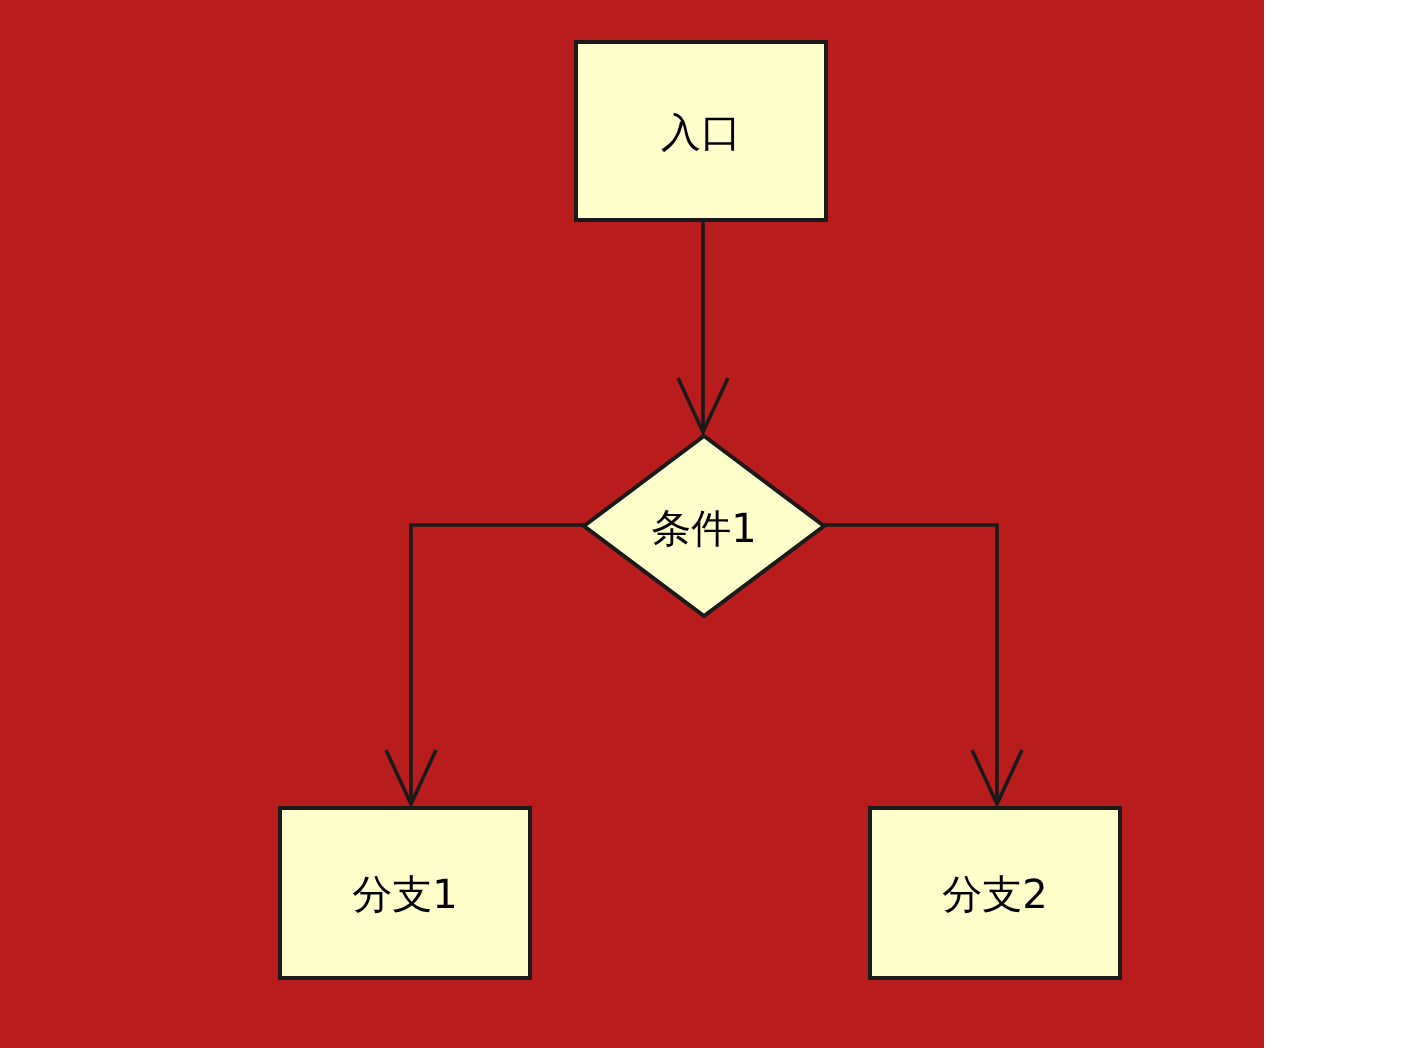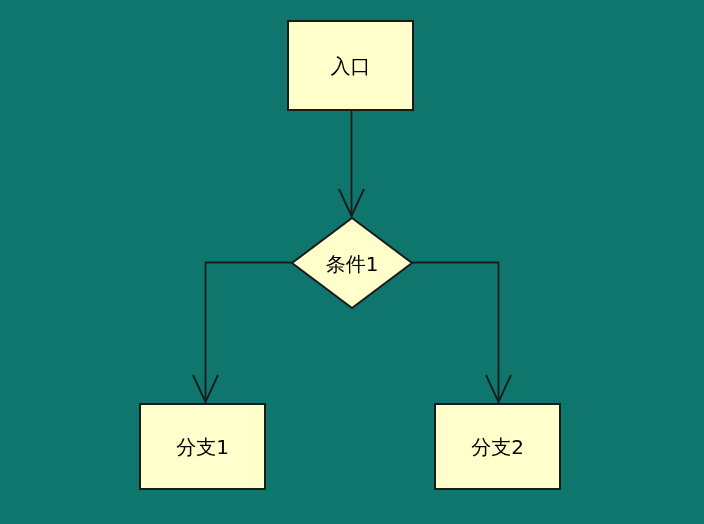--- a/index.html
+++ b/index.html
@@ -9,23 +9,23 @@
     background: #ffffff;
   }
   body {
     width: 704px;
     height: 524px;
     font-family: "Liberation Sans", "DejaVu Sans", sans-serif;
     overflow: hidden;
   }
   #canvas-wrap {
     position: relative;
-    width: 704px;
+    width: 632px;
     height: 524px;
-    background: #0f766e;
+    background: #b91c1c;
   }
   svg#flowchart {
     display: block;
     width: 704px;
     height: 524px;
   }
   .node-shape {
     fill: #ffffcc;
     stroke: #1a1a1a;
     stroke-width: 2;

